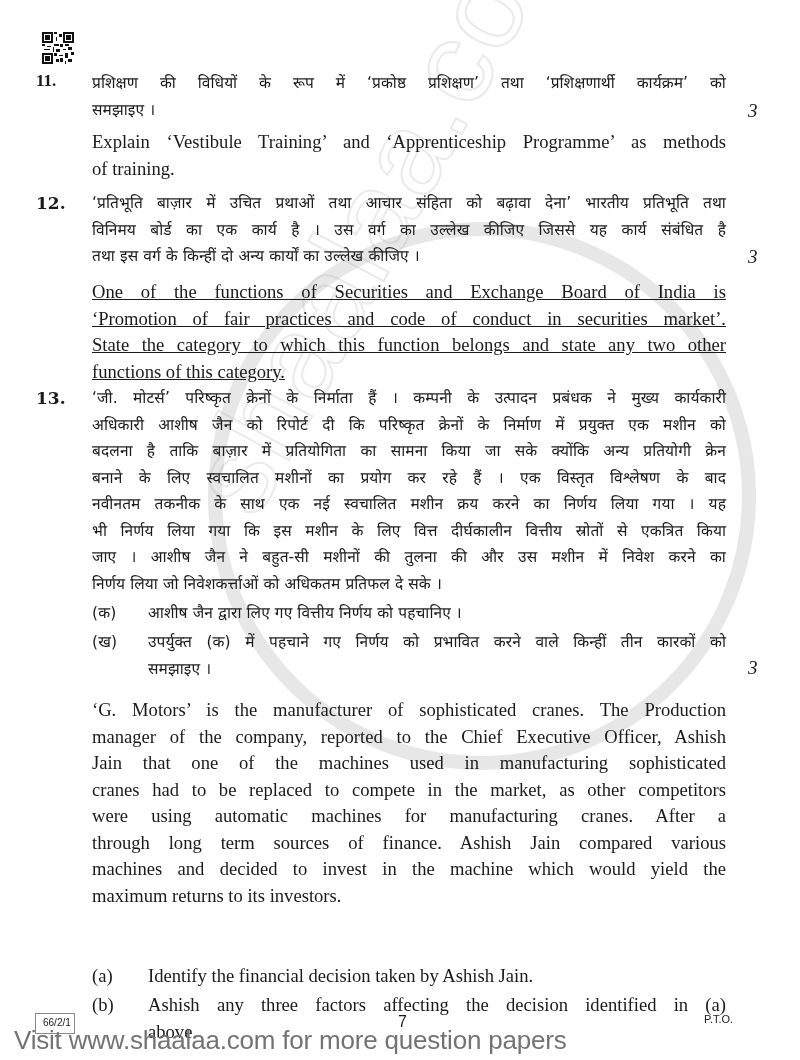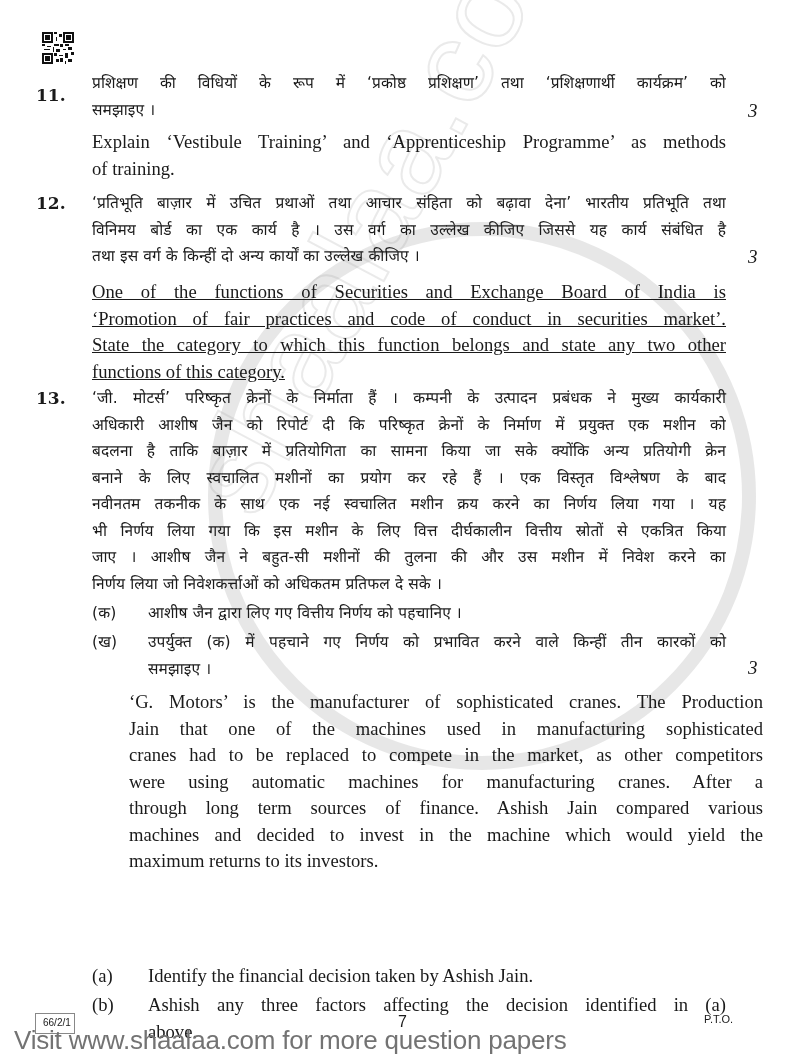--- a/index.html
+++ b/index.html
@@ -200,21 +200,21 @@
       <rect x="11" y="15" width="3" height="1"></rect>
         <rect x="15" y="14" width="2" height="3"></rect>
         <rect x="12" y="17" width="2" height="3"></rect>
       <rect x="9" y="18" width="2" height="2"></rect>
         <rect x="17" y="18" width="3" height="2"></rect>
         <rect x="15" y="19" width="1" height="2"></rect>
     </g>
   </svg>
 
   <div class="q" style="top:70px;">
-    <div class="qnum" style="top:15px;">11.</div>
+    <div class="qnum" style="top:1px;font-family:Liberation Serif, serif;">11.</div>
     <div class="hi" style="top:0;">
       <span class="line">प्रशिक्षण की विधियों के रूप में ‘प्रकोष्ठ प्रशिक्षण’ तथा ‘प्रशिक्षणार्थी कार्यक्रम’ को</span>
       <span class="line last">समझाइए ।</span>
     </div>
     <div class="mark" style="top:30px;">3</div>
     <div class="en" style="top:59px;">
       <span class="line">Explain ‘Vestibule Training’ and ‘Apprenticeship Programme’ as methods</span>
       <span class="line last">of training.</span>
     </div>
   </div>
@@ -256,22 +256,23 @@
     </div>
     <div class="sub hi" style="top:244px; left:92px;">
       <span class="sub-label">(ख)</span>
       <span class="sub-text">
         <span class="line">उपर्युक्त (क) में पहचाने गए निर्णय को प्रभावित करने वाले किन्हीं तीन कारकों को</span>
         <span class="line last">समझाइए ।</span>
       </span>
     </div>
     <div class="mark" style="top:272px;">3</div>
 
-    <div class="en" style="top:304px;margin-left:37px;">
+    <div class="en" style="top:312px;">
       <span class="line">‘G. Motors’ is the manufacturer of sophisticated cranes. The Production</span>
+      <span class="line">manager of the company, reported to the Chief Executive Officer, Ashish</span>
       <span class="line">Jain that one of the machines used in manufacturing sophisticated</span>
       <span class="line">cranes had to be replaced to compete in the market, as other competitors</span>
       <span class="line">were using automatic machines for manufacturing cranes. After a</span>
       <span class="line">through long term sources of finance. Ashish Jain compared various</span>
       <span class="line">machines and decided to invest in the machine which would yield the</span>
       <span class="line last">maximum returns to its investors.</span>
     </div>
 
     <div class="sub en" style="top:578px; left:92px;">
       <span class="sub-label">(a)</span>

